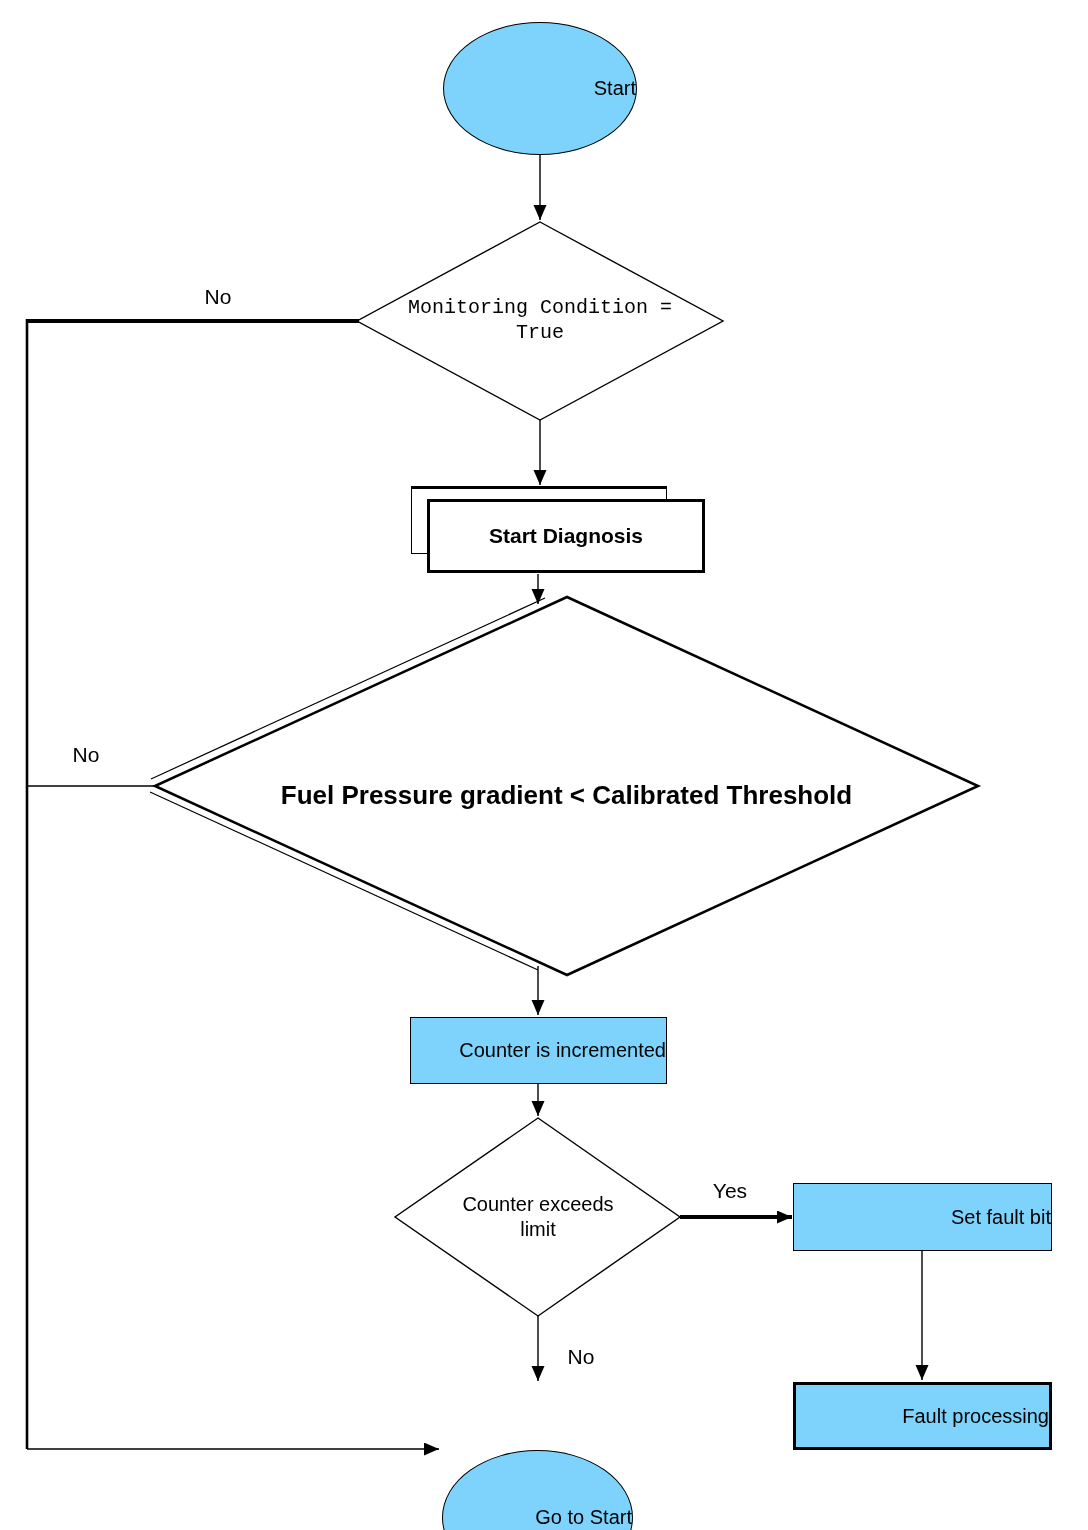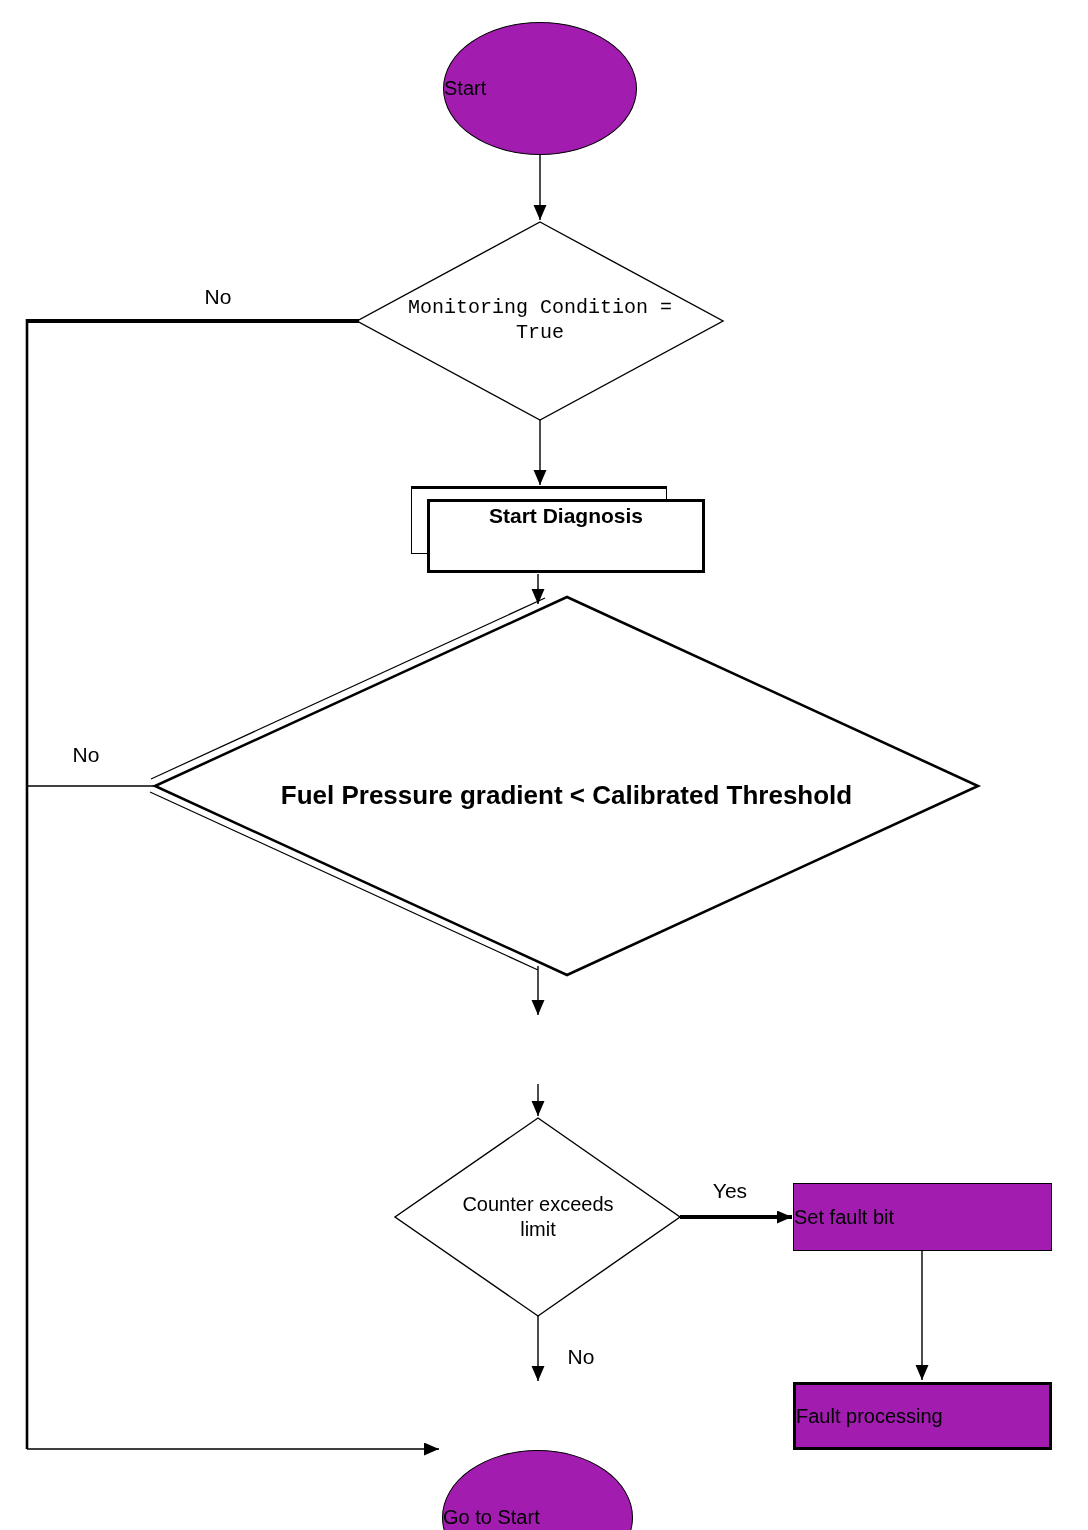--- a/index.html
+++ b/index.html
@@ -2,30 +2,30 @@
 <html><head>
 <meta charset="utf-8">
 <style>
   html,body{margin:0;padding:0;background:#fff;}
   .canvas{
     position:relative;width:1088px;height:1530px;background:#ffffff;
     font-family:"Liberation Sans","DejaVu Sans",sans-serif;color:#000;overflow:hidden;
   }
   svg.wires{position:absolute;left:0;top:0;width:1088px;height:1530px;}
   .node{
-    position:absolute;box-sizing:border-box;background:#a21caf;color:#000;
-    display:flex;align-items:center;justify-content:flex-start;text-align:center;
+    position:absolute;box-sizing:border-box;background:#7dd3fc;color:#000;
+    display:flex;align-items:center;justify-content:flex-end;text-align:center;
   }
   .ellipse{border:1.6px solid #000;border-radius:50%;font-size:20px;}
   .rect-thin{border:1.5px solid #000;font-size:20px;}
   .rect-thick{border:3px solid #000;font-size:20px;}
   .backslab{position:absolute;box-sizing:border-box;background:#fff;border:1.5px solid #000;border-top:3px solid #000;}
   .predef-front{
     position:absolute;box-sizing:border-box;background:#fff;border:3px solid #000;
-    display:flex;justify-content:center;align-items:flex-start;padding-top:2px;
+    display:flex;justify-content:center;align-items:flex-start;padding-top:22px;
     font-size:21px;font-weight:bold;
   }
   .diamond-text{
     position:absolute;text-align:center;white-space:pre-line;font-size:20px;line-height:25px;
   }
   .diamond-text.bold{font-weight:bold;font-size:26px;}
   .edge-label{position:absolute;font-size:21px;text-align:center;line-height:22px;}
 </style>
 </head>
 <body>
@@ -69,20 +69,23 @@
   <div class="edge-label" style="left:196px;top:286px;width:44px;">No</div>
 
   <div class="backslab" style="left:411px;top:486px;width:256px;height:68px;"></div>
   <div class="predef-front" style="left:427px;top:499px;width:278px;height:74px;">
     <span>Start Diagnosis</span>
   </div>
 
   <div class="diamond-text bold" style="left:170px;top:783px;width:793px;">Fuel Pressure gradient &lt; Calibrated Threshold</div>
   <div class="edge-label" style="left:64px;top:744px;width:44px;">No</div>
 
+  <div class="node rect-thin" style="left:410px;top:1017px;width:257px;height:67px;">
+    <span>Counter is incremented</span>
+  </div>
 
   <div class="diamond-text" style="left:438px;top:1192px;width:200px;">Counter exceeds
 limit</div>
   <div class="edge-label" style="left:706px;top:1180px;width:48px;">Yes</div>
   <div class="edge-label" style="left:559px;top:1346px;width:44px;">No</div>
 
   <div class="node rect-thin" style="left:793px;top:1183px;width:259px;height:68px;">
     <span>Set fault bit</span>
   </div>
 

